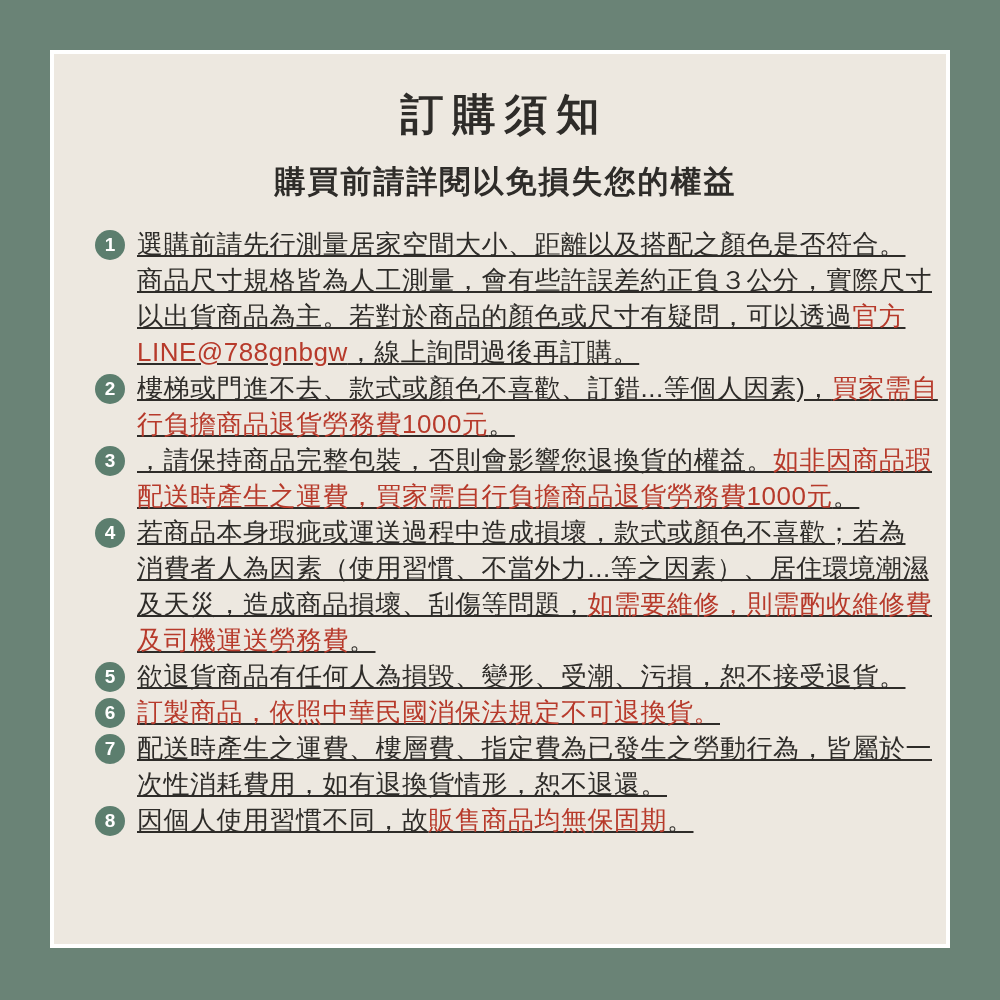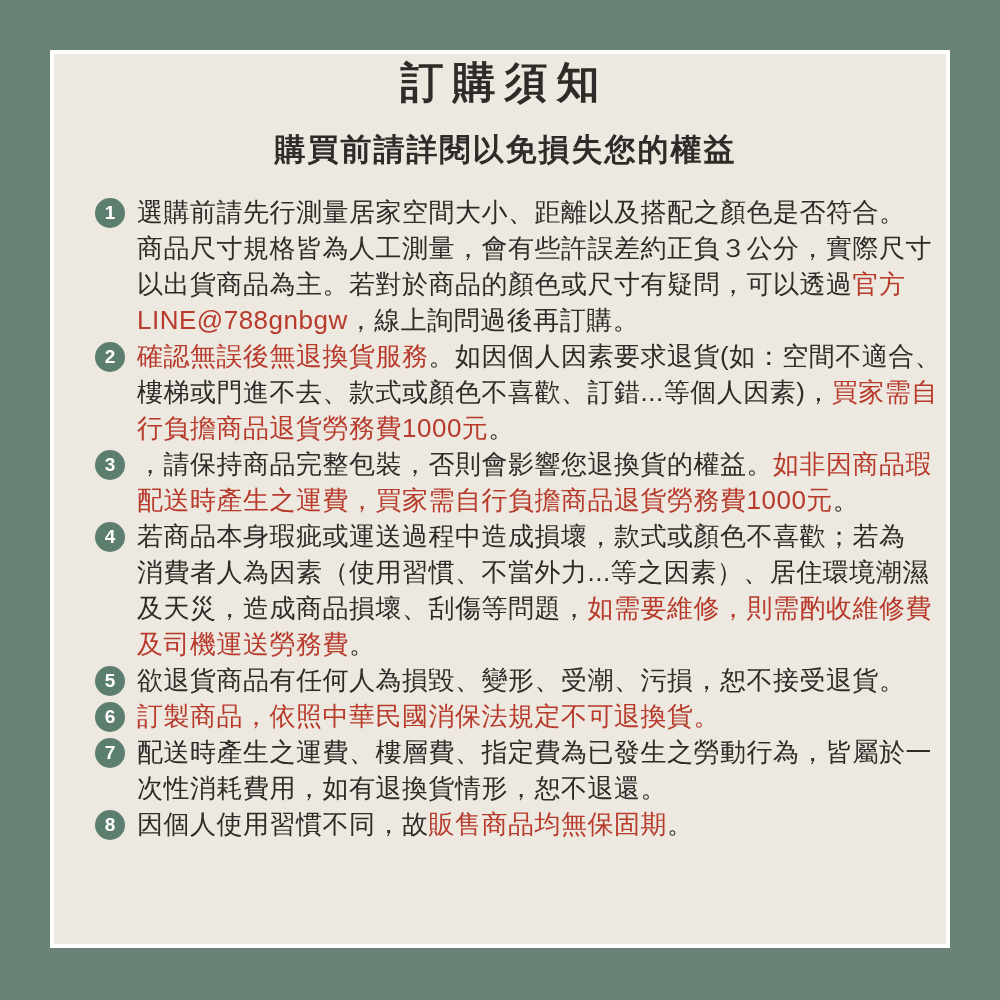--- a/index.html
+++ b/index.html
@@ -11,20 +11,21 @@
   body { background: var(--bg, #6A8376); position: relative; }
 
   .panel {
     position: absolute;
     left: 50px; top: 50px; right: 50px; bottom: 52px;
     background: var(--panel, #EDE8E0);
     border: 4px solid var(--panel-border, #FFFFFF);
   }
 
   .page-title {
+    margin-top: 32px;
     text-align: center;
     font-size: 43px;
     font-weight: bold;
     letter-spacing: 9px;
     padding-left: 9px; 
     color: var(--ink, #2E2C29);
   }
 
   .page-subtitle {
     margin-top: 17px;
@@ -66,20 +67,21 @@
     min-width: 0;
   }
 
   .line {
     font-size: 26px;
     line-height: 36px;
     font-weight: 500;
     letter-spacing: 0.5px;
     white-space: nowrap;
     color: var(--ink, #2E2C29);
+    text-decoration: underline;
   }
   .line .seg-k { color: var(--ink, #2E2C29); }
   .line .seg-r { color: var(--hl, #B73A2B); }
 </style>
 </head>
 <body>
 
 <div class="panel">
   <h1 class="page-title">訂購須知</h1>
   <h2 class="page-subtitle">購買前請詳閱以免損失您的權益</h2>
@@ -89,21 +91,20 @@
         <div class="item-text">
           <div class="line"><span class="seg-k">選購前請先行測量居家空間大小、距離以及搭配之顏色是否符合。</span></div>
           <div class="line"><span class="seg-k">商品尺寸規格皆為人工測量，會有些許誤差約正負３公分，實際尺寸</span></div>
           <div class="line"><span class="seg-k">以出貨商品為主。若對於商品的顏色或尺寸有疑問，可以透過</span><span class="seg-r">官方</span></div>
           <div class="line"><span class="seg-r">LINE@788gnbgw</span><span class="seg-k">，線上詢問過後再訂購。</span></div>
         </div>
       </div>
       <div class="item">
         <span class="badge">2</span>
         <div class="item-text">
-          <div class="line"><span class="seg-r">確認無誤後無退換貨服務</span><span class="seg-k">。如因個人因素要求退貨(如：空間不適合、</span></div>
           <div class="line"><span class="seg-k">樓梯或門進不去、款式或顏色不喜歡、訂錯...等個人因素)，</span><span class="seg-r">買家需自</span></div>
           <div class="line"><span class="seg-r">行負擔商品退貨勞務費1000元</span><span class="seg-k">。</span></div>
         </div>
       </div>
       <div class="item">
         <span class="badge">3</span>
         <div class="item-text">
           <div class="line"><span class="seg-k">，請保持商品完整包裝，否則會影響您退換貨的權益。</span><span class="seg-r">如非因商品瑕</span></div>
           <div class="line"><span class="seg-r">配送時產生之運費，買家需自行負擔商品退貨勞務費1000元</span><span class="seg-k">。</span></div>
         </div>

